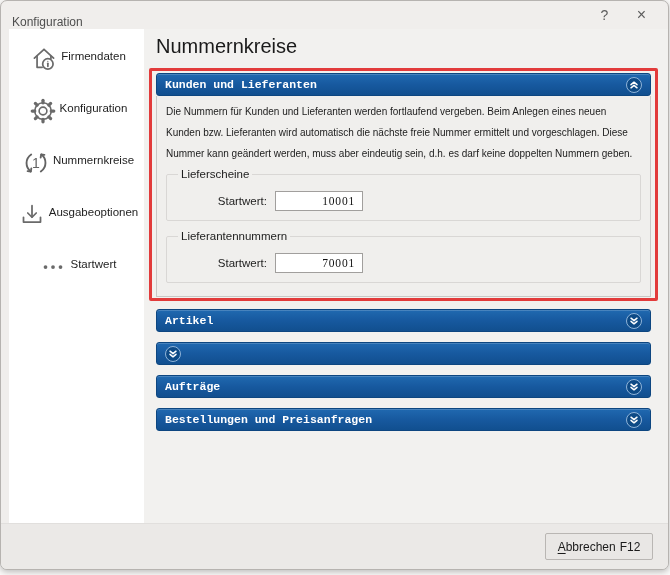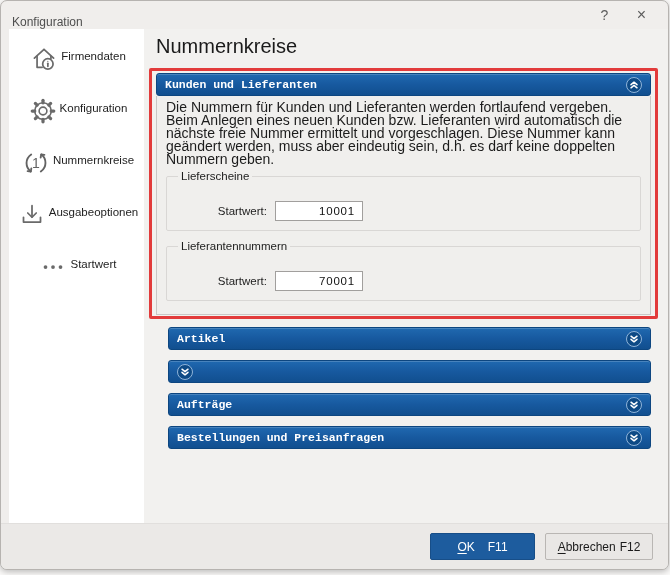--- a/index.html
+++ b/index.html
@@ -50,33 +50,33 @@
   .acc-title { flex:1; color:#ffffff; font-size:11.5px; font-weight:700;font-family:Liberation Mono, monospace; }
   .acc-chevron {
     width:16px; height:16px; border-radius:50%; flex:none;
     background:#0d4a86; border:1px solid #8fb4d9;
     display:flex; align-items:center; justify-content:center; cursor:pointer;
   }
   .acc-panel {
     background:#f0efed; border:1px solid #c9c7c5; border-top:none;
     padding:5px 9px 13px 9px;
   }
-  .desc { font-size:14px; line-height:13px; color:#1c1c1c; }
+  .desc { font-size:10px; line-height:21px; color:#1c1c1c; }
   fieldset.group { border:1px solid #d9d7d5; border-radius:2px; margin:4px 0 0 0; padding:0 10px 9px 10px; }
   fieldset.group.second { margin-top:9px; }
   fieldset.group legend { font-size:11.5px; color:#1d1d1d; padding:0 3px; margin-left:1px; }
-  .field-row { display:flex; align-items:center; margin-top:19px; }
+  .field-row { display:flex; align-items:center; margin-top:11px; }
   .field-label { width:90px; text-align:right; font-size:11.5px; color:#1d1d1d; margin-right:8px; }
   .start-input {
     width:88px; height:20px; border:1px solid #a19f9d; background:#ffffff;
-    font-family:Liberation Sans, sans-serif; font-size:11.5px; color:#111; text-align:right;
+    font-family:Liberation Serif, serif; font-size:11.5px; color:#111; text-align:right;
     padding-right:7px; letter-spacing:.8px;
   }
   .bars { margin-top:12px; }
-  .bars .acc-header { margin-bottom:10px;margin-left:12px; }
+  .bars .acc-header { margin-bottom:10px; }
   
   .footer {
     position:absolute; left:0; right:0; bottom:0; height:46px;
     background:#ebe9e7; border-top:1px solid #e1dfdd;
     display:flex; align-items:center; justify-content:flex-end;
     gap:10px; padding-right:15px;
   }
   .btn {
     height:27px; display:flex; align-items:center; justify-content:center;
     font-size:12px; border-radius:2px; cursor:pointer;
@@ -251,23 +251,19 @@
                 <path d="M2 5.3 L5 7.8 L8 5.3"></path>
             </svg>
           </span>
         </div>
 
       </div>
     </div>
   </div>
 
   <div class="footer">
-    <div class="btn btn-ok">
-      <span><span class="mn">O</span><span>K</span></span>
-      <span>F11</span>
-    </div>
     <div class="btn btn-cancel">
       <span><span class="mn">A</span><span>bbrechen</span></span>
       <span>F12</span>
     </div>
   </div>
 
 </div>
 
 </body></html>

